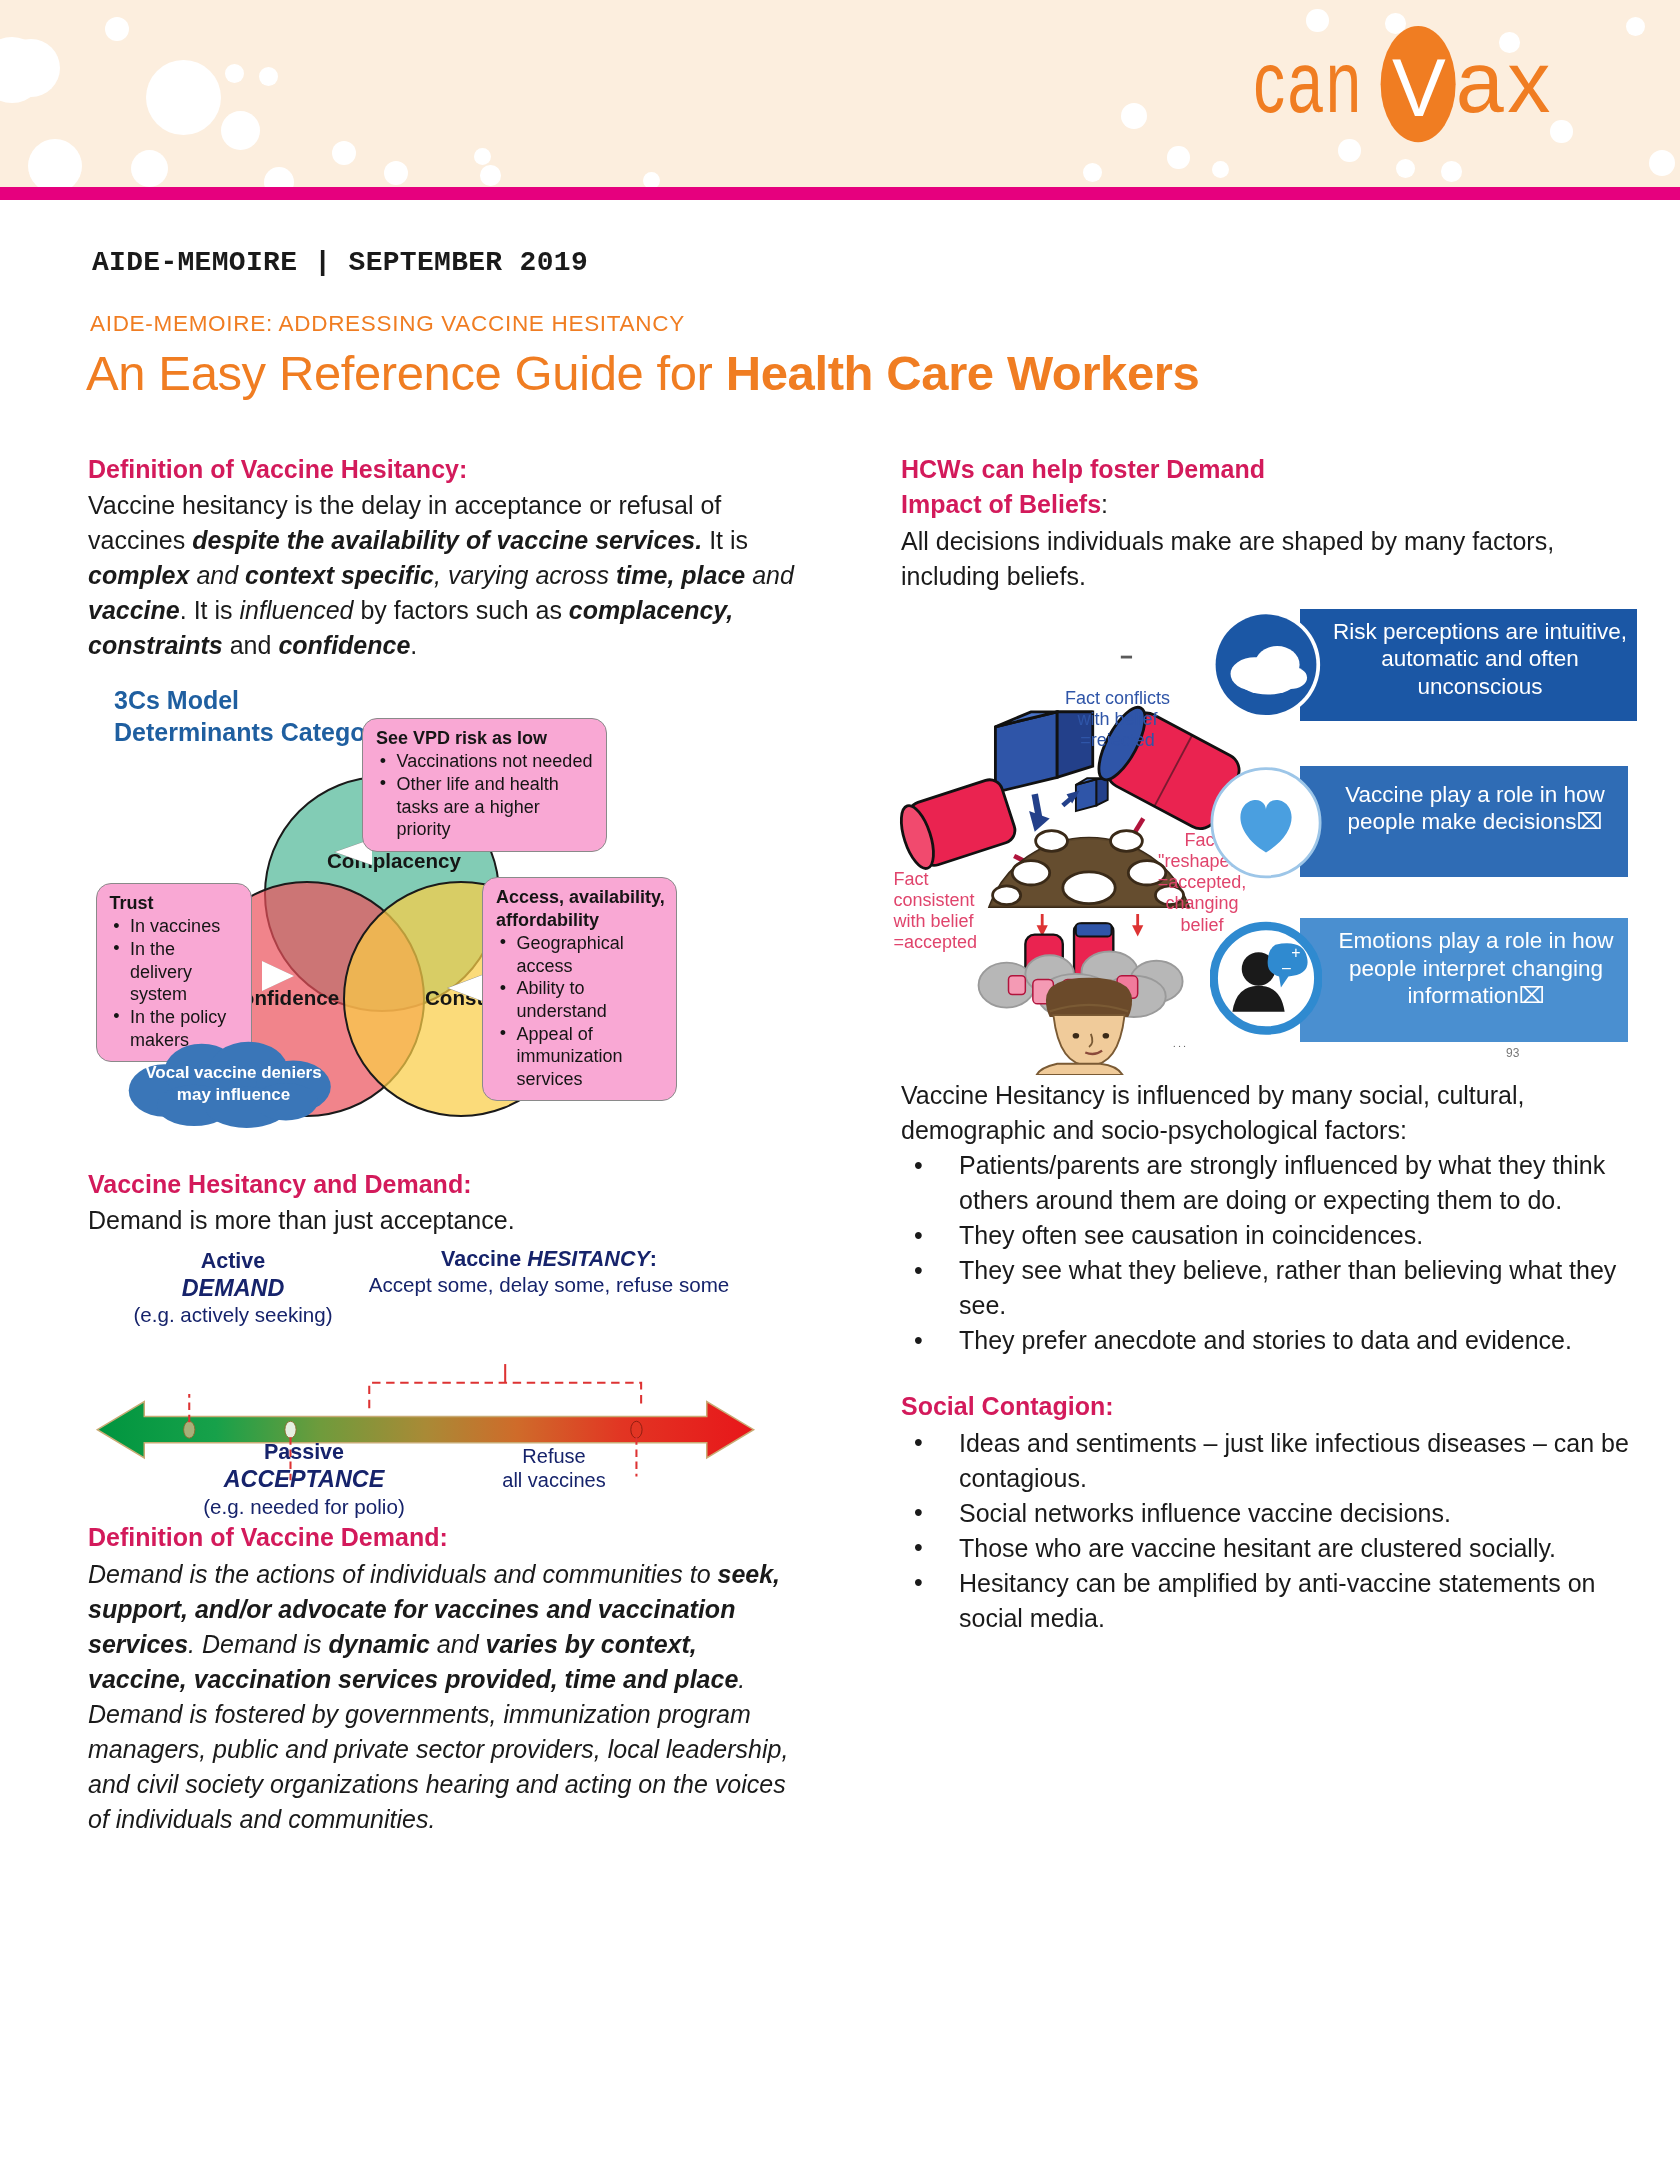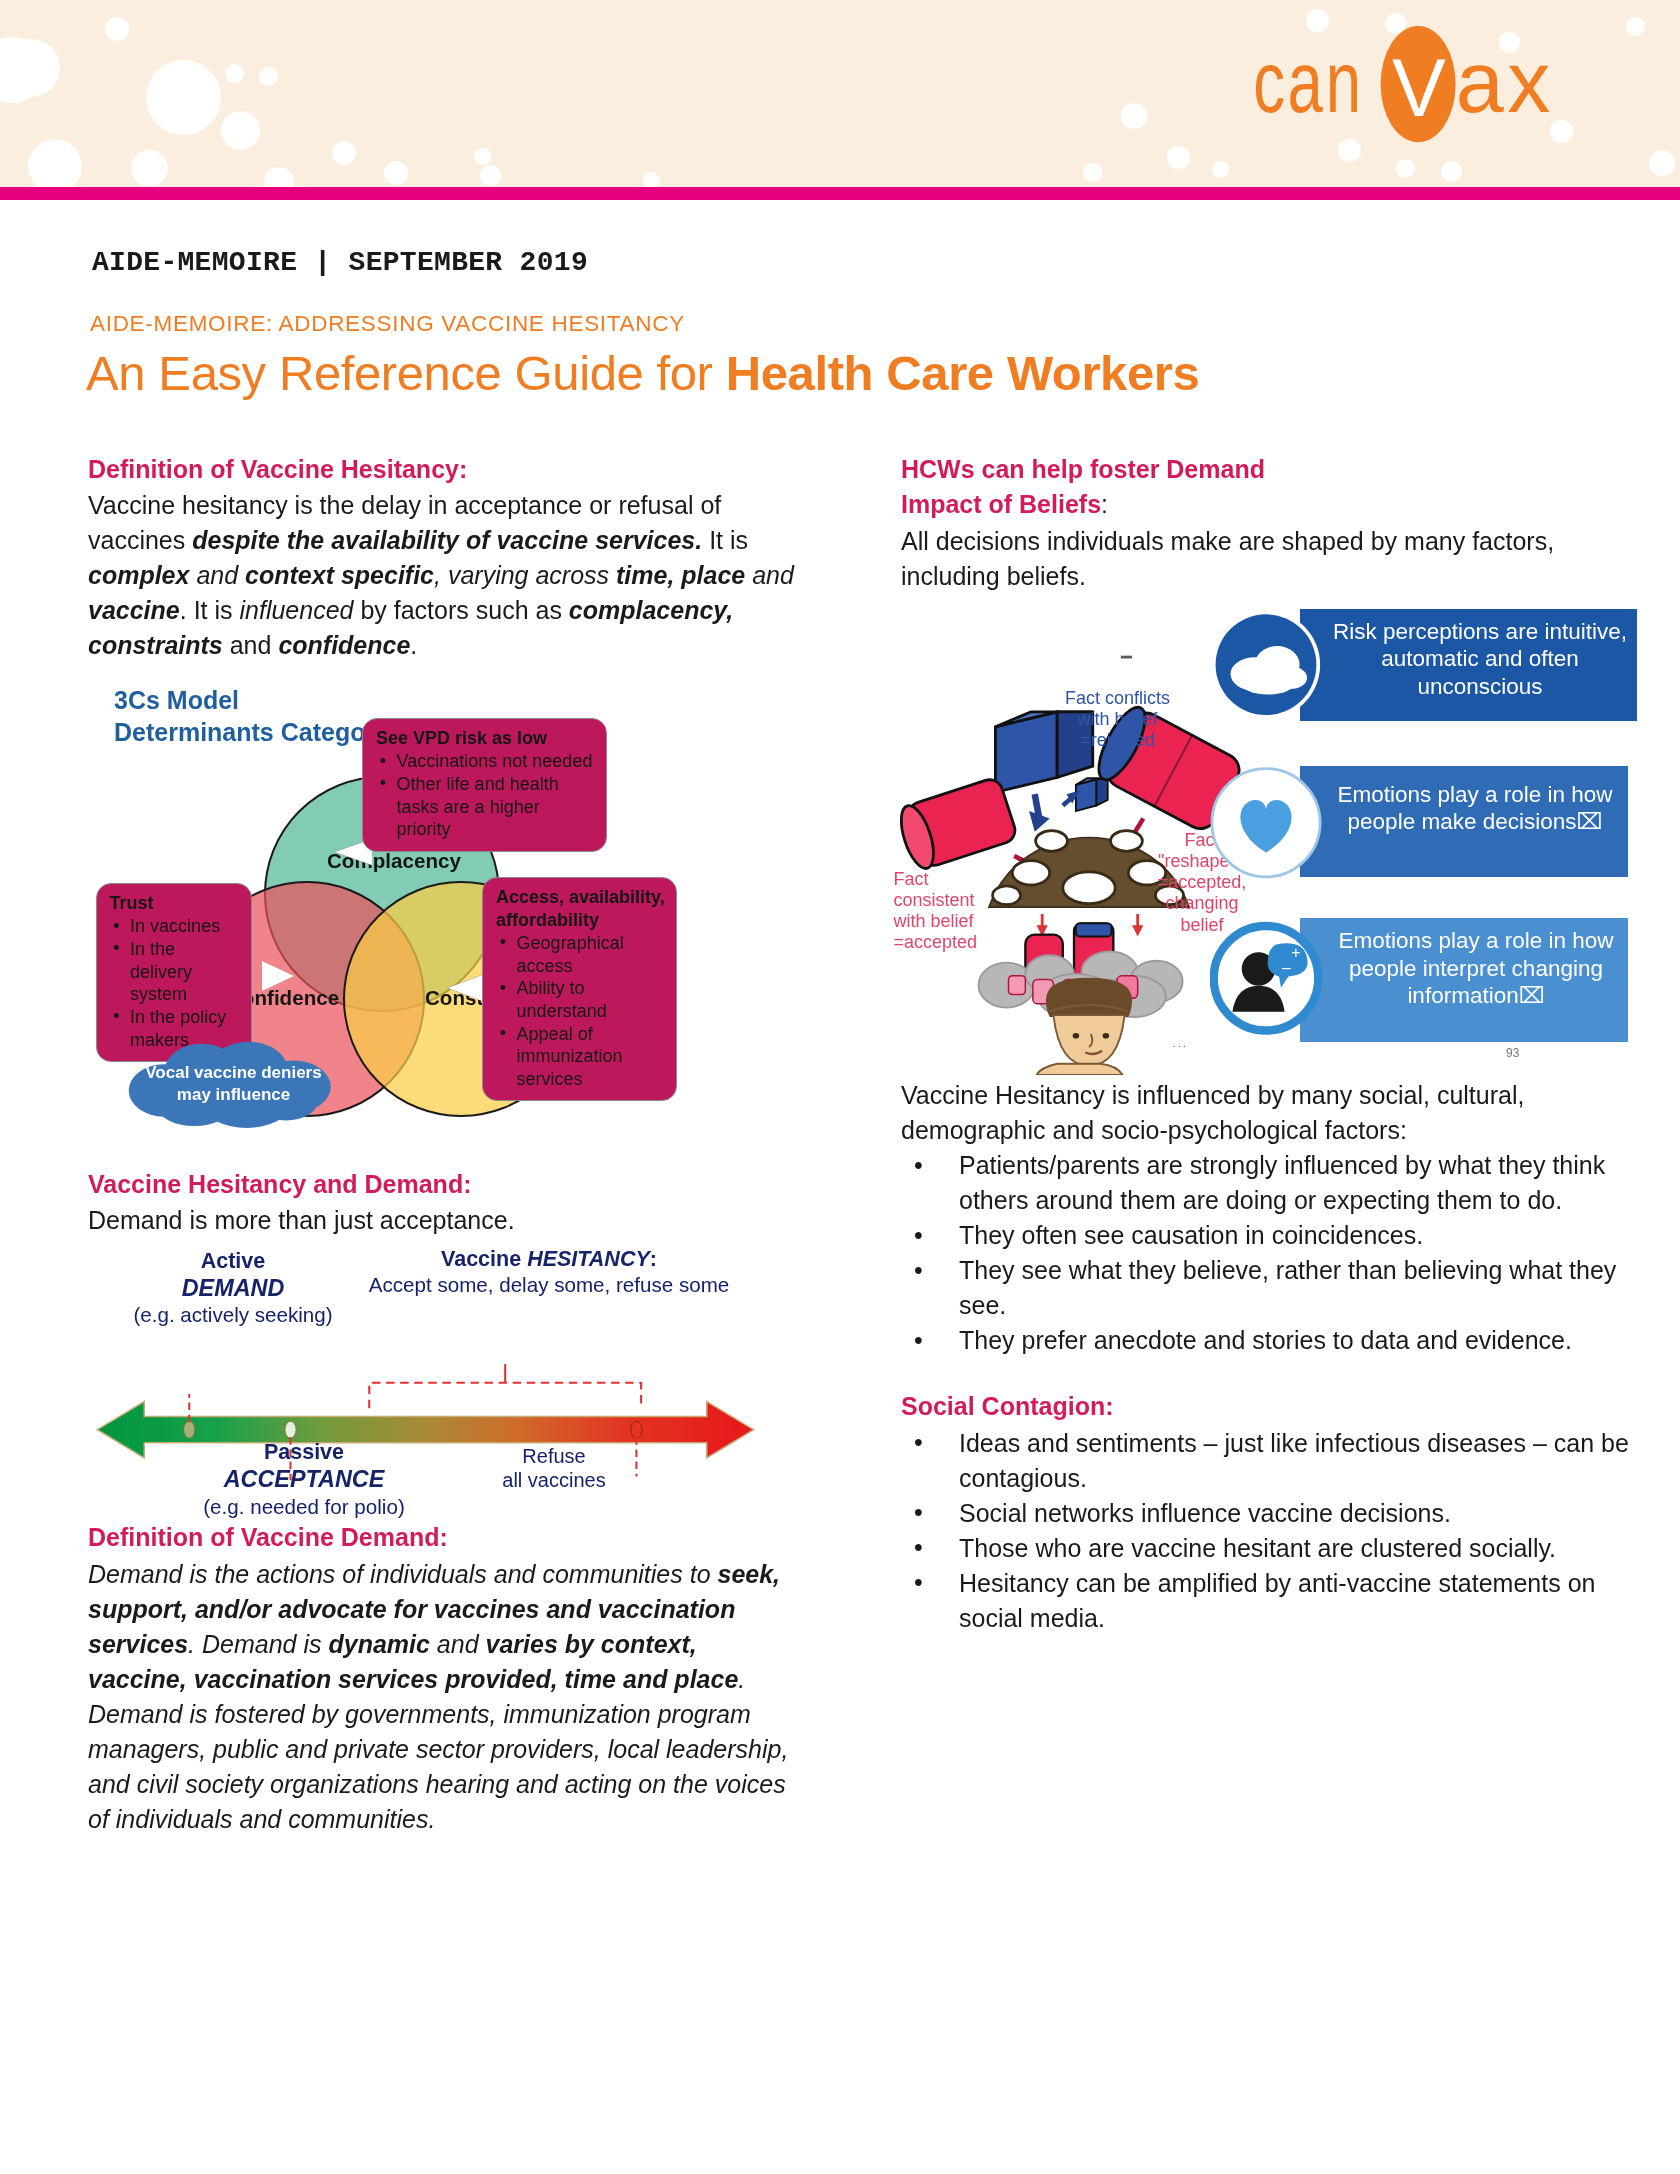--- a/index.html
+++ b/index.html
@@ -169,21 +169,21 @@
     color: #151515;
     z-index: 6;
     white-space: nowrap;
   }
   #lbl-complacency { left: 239px; top: 167px; }
   #lbl-confidence  { left: 139px; top: 304px; }
   #lbl-constraints { left: 337px; top: 304px; }
 
   .callout {
     position: absolute;
-    background: #be185d;
+    background: #f9a8d4;
     border: 1.9px solid #8a8a8a;
     border-radius: 15px;
     padding: 7.5px 11.2px 9.4px 13px;
     z-index: 9;
     font-size: 18px;
     line-height: 1.26;
     color: #151515;
   }
   .callout .co-head { font-weight: 700; display: block; margin-bottom: 0.9px; }
   .callout ul { list-style: none; margin: 0; padding: 0; }
@@ -599,21 +599,21 @@
         </svg>
         <div style="position:absolute;left:122px;top:20.6px;width:296px;color:#fff;font-size:22.5px;line-height:1.22;text-align:center;">Risk perceptions are intuitive, automatic and often unconscious</div>
       </div>
 
       <div style="position:absolute;left:309px;top:148px;width:431px;height:141px;">
         <div style="position:absolute;left:90px;top:11.2px;width:328px;height:111px;background:#2f6cb5;"></div>
         <svg width="112" height="141" viewBox="0 0 120 150" style="position:absolute;left:0;top:0;">
           <circle cx="60" cy="72" r="58" fill="#ffffff" stroke="#9dc6e8" stroke-width="3"></circle>
           <path d="M60 104 C24 82 28 52 46 48 C56 46 60 54 60 58 C60 54 64 46 74 48 C92 52 96 82 60 104 Z" fill="#4a9fe0"></path>
         </svg>
-        <div style="position:absolute;left:120px;top:26px;width:290px;color:#fff;font-size:22.5px;line-height:1.22;text-align:center;">Emotions play a role in how people make decisions⌧</div>
+        <div style="position:absolute;left:120px;top:26px;width:290px;color:#fff;font-size:22.5px;line-height:1.22;text-align:center;">Vaccine play a role in how people make decisions⌧</div>
       </div>
 
       <div style="position:absolute;left:309px;top:300px;width:431px;height:159px;">
         <div style="position:absolute;left:90px;top:11.2px;width:328px;height:124px;background:#4a8fd0;"></div>
         <svg width="112" height="150" viewBox="0 0 120 160" style="position:absolute;left:0;top:0;">
           <circle cx="60" cy="76" r="56" fill="#ffffff" stroke="#2f8ad0" stroke-width="9"></circle>
           <circle cx="52" cy="66" r="18" fill="#1a1a1a"></circle>
           <path d="M24 112 q4 -28 28 -28 q24 0 28 28 Z" fill="#1a1a1a"></path>
           <path d="M70 40 q30 -6 34 14 q4 18 -20 20 l-8 12 l-2 -12 q-14 -4 -12 -18 q1 -12 8 -16Z" fill="#2f8ad0"></path>
           <text x="92" y="54" fill="#ffffff" font-size="17" font-family="Liberation Sans, sans-serif" text-anchor="middle">+</text>

